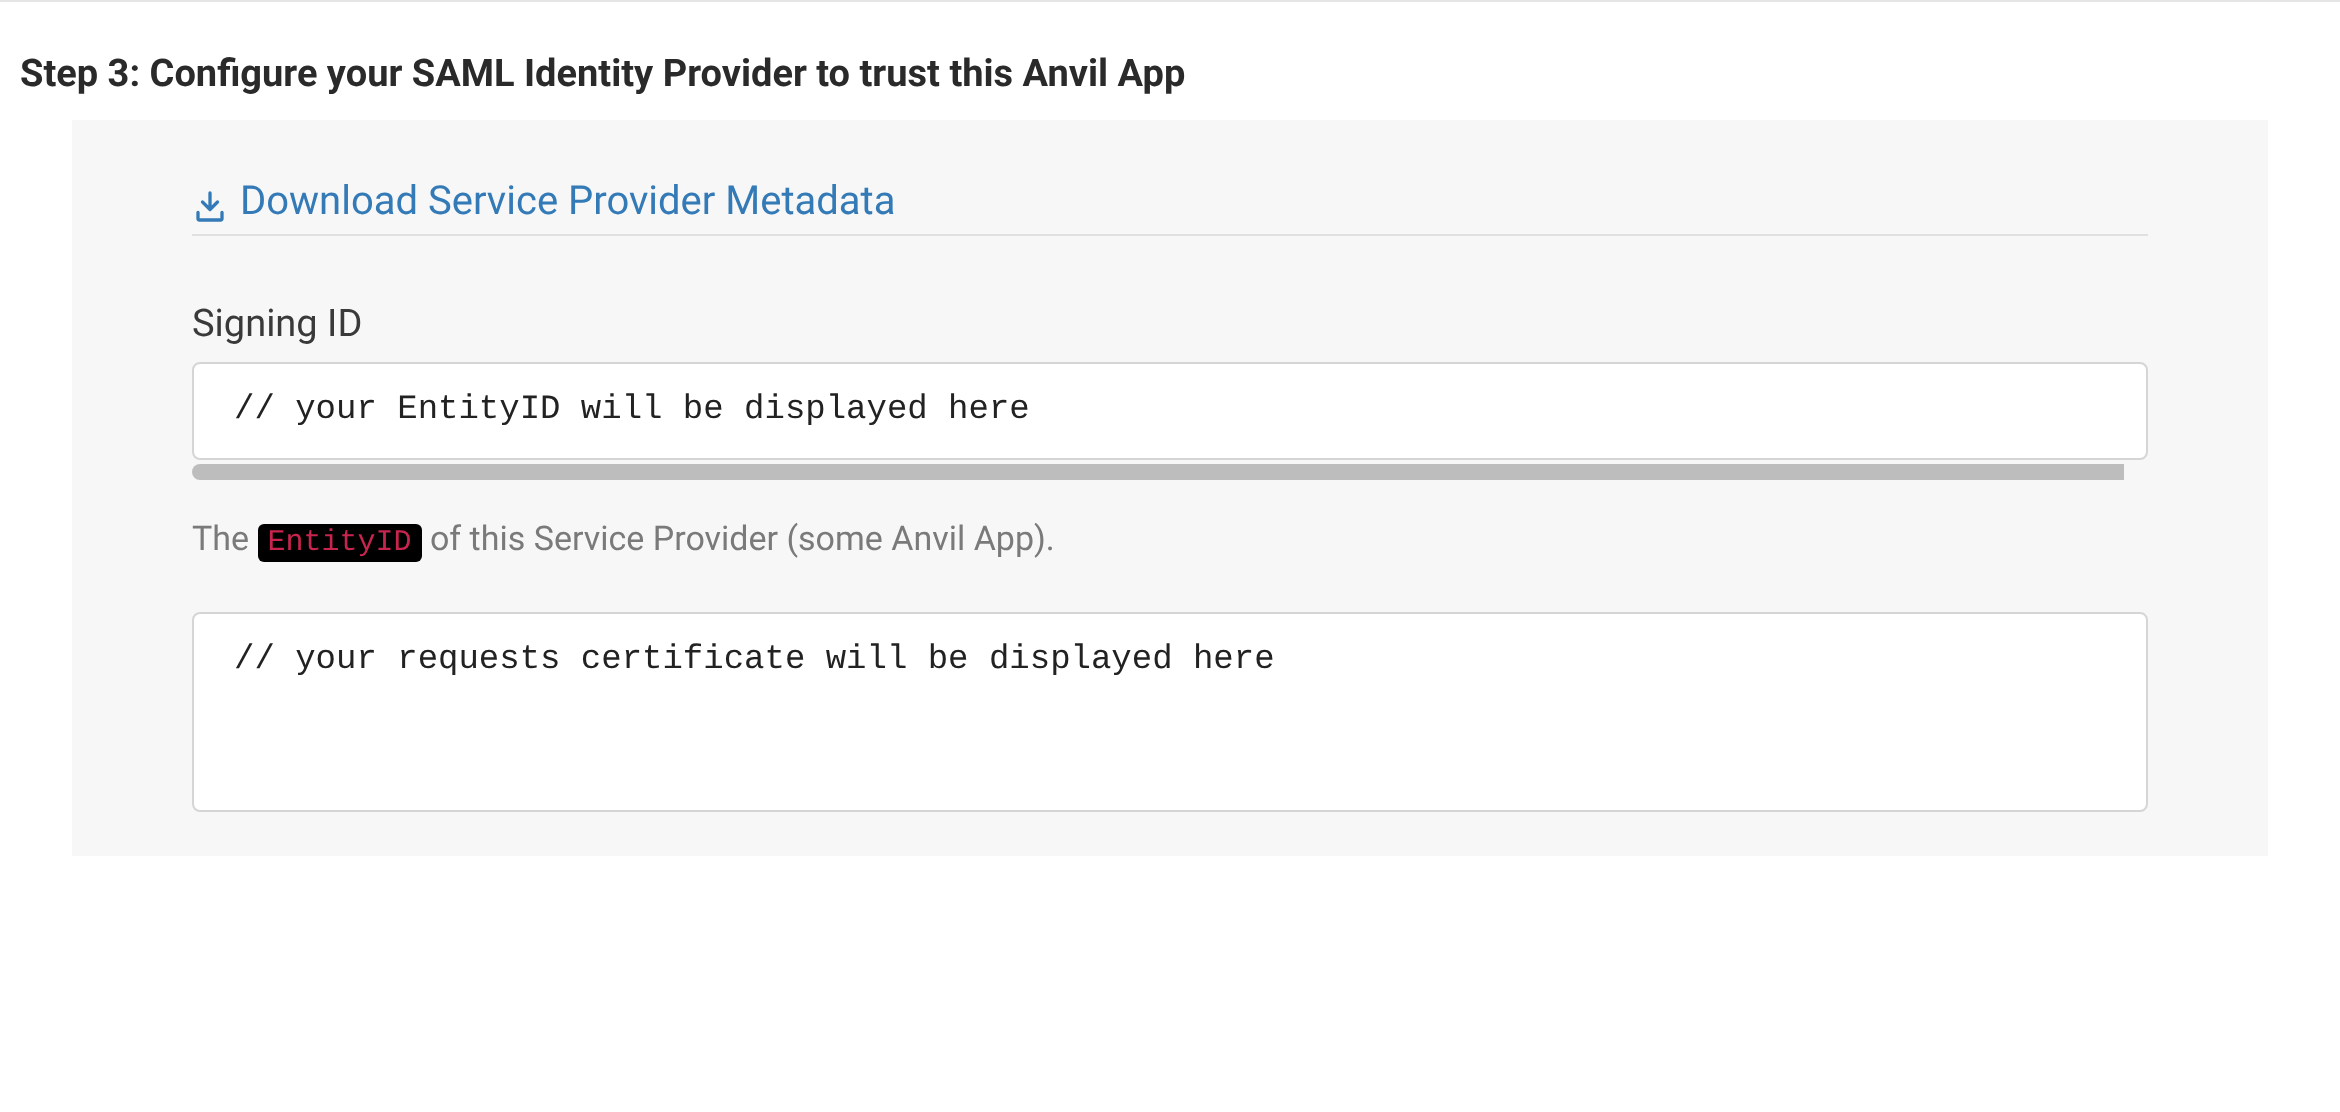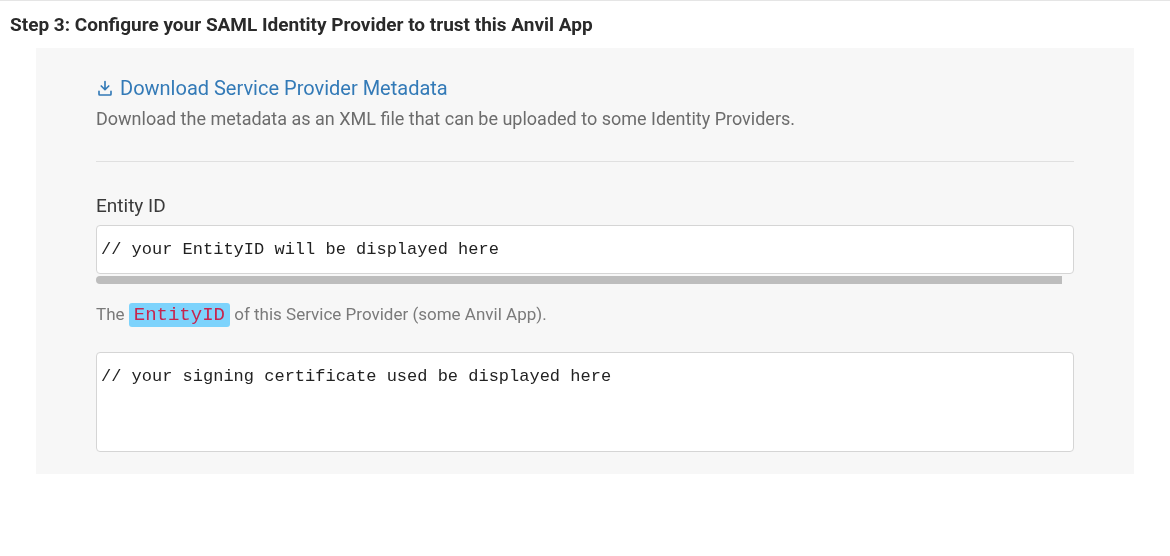--- a/index.html
+++ b/index.html
@@ -15,34 +15,34 @@
     }
     .container {
       width: 1170px;
       margin: 0;
       padding: 0;
     }
     .step-header {
       font-size: 19px;
       font-weight: 700;
       color: #2a2a2a;
-      padding: 12px 10px 12px 10px;
+      padding: 24px 10px 12px 10px;
       border-top: 1px solid #e5e5e5;
     }
     .panel {
       background: #f7f7f7;
       margin: 0 36px 0 36px;
       padding: 28px 60px 20px 60px;
     }
     .download-link {
       color: #337ab7;
       font-size: 20px;
       text-decoration: none;
       display: inline-flex;
-      align-items: center;
+      align-items: flex-end;
       gap: 6px;
       cursor: pointer;
     }
     .download-icon {
       width: 18px;
       height: 18px;
       display: inline-block;
       fill: #337ab7;
     }
     .download-desc {
@@ -58,21 +58,21 @@
     }
     .field-label {
       font-size: 19px;
       color: #3a3a3a;
       margin-bottom: 8px;
     }
     .code-box {
       background: #ffffff;
       border: 1px solid #d5d5d5;
       border-radius: 4px;
-      padding: 14px 4px;
+      padding: 14px 20px;
       font-family: "Courier New", Courier, monospace;
       font-size: 17px;
       color: #222;
       margin-bottom: 2px;
       overflow-x: auto;
       white-space: pre;
     }
     .code-box-tall {
       min-height: 100px;
     }
@@ -93,50 +93,49 @@
       background: #f7f7f7;
     }
     .help-text {
       color: #7a7a7a;
       font-size: 17px;
       margin-bottom: 26px;
     }
     .inline-code {
       font-family: "Courier New", Courier, monospace;
       color: #c7254e;
-      background: #7dd3fc;
+      background: #000000;
       padding: 1px 5px;
       border-radius: 3px;
-      font-size: 19px;
+      font-size: 15px;
     }
   </style>
 </head>
 <body>
 
 <div class="container">
   <h2 class="step-header">Step 3: Configure your SAML Identity Provider to trust this Anvil App</h2>
 
   <div class="panel">
 
     <a class="download-link">
       <span class="download-icon">
         <svg viewBox="0 0 24 24" width="18" height="18">
           <path d="M12 2 L12 13 M12 13 L7 8 M12 13 L17 8" stroke="#337ab7" stroke-width="2.2" fill="none" stroke-linecap="round" stroke-linejoin="round"></path>
           <path d="M4 15 L4 19 Q4 20 5 20 L19 20 Q20 20 20 19 L20 15" stroke="#337ab7" stroke-width="2.2" fill="none" stroke-linecap="round" stroke-linejoin="round"></path>
         </svg>
       </span>
       <span>Download Service Provider Metadata</span>
     </a>
-    <p class="download-desc">Download the metadata as an XML file that can be uploaded to some Identity Providers.</p>
 
     <hr class="divider">
 
-    <div class="field-label">Entity ID</div>
+    <div class="field-label">Signing ID</div>
     <div class="code-box">// your EntityID will be displayed here</div>
     <div class="scroll-track"></div>
     <p class="help-text">
       <span>The </span><code class="inline-code">EntityID</code><span> of this Service Provider (some Anvil App).</span>
     </p>
 
-    <div class="code-box code-box-tall">// your signing certificate used be displayed here</div>
+    <div class="code-box code-box-tall">// your requests certificate will be displayed here</div>
 
   </div>
 </div>
 
 </body></html>

